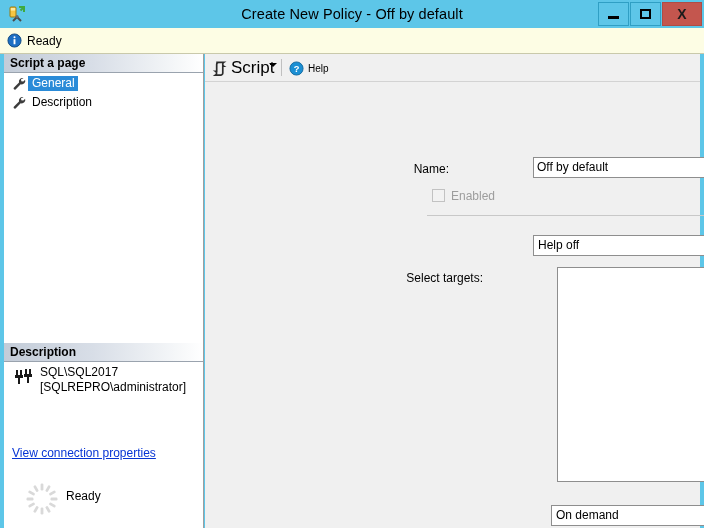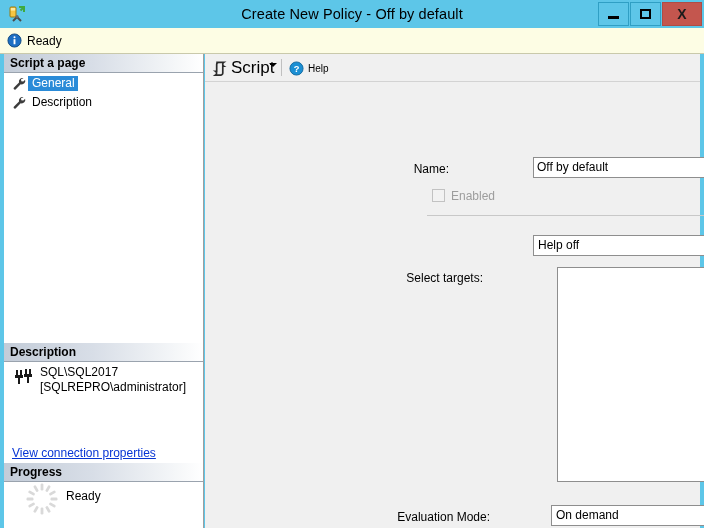--- a/index.html
+++ b/index.html
@@ -344,21 +344,20 @@
       <rect x="4" y="10" width="2" height="6" fill="#1a1a1a"></rect>
       <rect x="11" y="1" width="2" height="5" fill="#1a1a1a"></rect>
       <rect x="15" y="1" width="2" height="5" fill="#1a1a1a"></rect>
       <rect x="10" y="6" width="8" height="3" fill="#1a1a1a"></rect>
       <rect x="13" y="9" width="2" height="6" fill="#1a1a1a"></rect>
     </svg>
     <div id="conn-server">SQL\SQL2017</div>
     <div id="conn-user">[SQLREPRO\administrator]</div>
     <div id="conn-link">View connection properties</div>
 
-    <div class="sect-header" id="hdr-progress">Progress</div>
 
     <svg id="spinner" viewBox="0 0 34 34">
       <g fill="#d9d9d9">
         <rect x="15.6" y="1.5" width="2.8" height="7" rx="1.2" transform="rotate(0 17 17)"></rect>
         <rect x="15.6" y="1.5" width="2.8" height="7" rx="1.2" transform="rotate(30 17 17)"></rect>
         <rect x="15.6" y="1.5" width="2.8" height="7" rx="1.2" transform="rotate(60 17 17)"></rect>
         <rect x="15.6" y="1.5" width="2.8" height="7" rx="1.2" transform="rotate(90 17 17)"></rect>
         <rect x="15.6" y="1.5" width="2.8" height="7" rx="1.2" transform="rotate(120 17 17)"></rect>
         <rect x="15.6" y="1.5" width="2.8" height="7" rx="1.2" transform="rotate(150 17 17)"></rect>
         <rect x="15.6" y="1.5" width="2.8" height="7" rx="1.2" transform="rotate(180 17 17)"></rect>
@@ -401,20 +400,19 @@
     <div class="hsep" id="sep-1"></div>
 
     <div class="fcombo" id="cmb-check">
       <span>Help off</span>
       
     </div>
 
     <div class="flabel" id="lbl-targets">Select targets:</div>
     <div id="box-targets"></div>
 
-    <div class="flabel" id="lbl-evalmode">Evaluation Mode:</div>
     <div class="fcombo" id="cmb-evalmode">
       <span>On demand</span>
       
     </div>
 
   </div>
 </div>
 
 </body></html>

